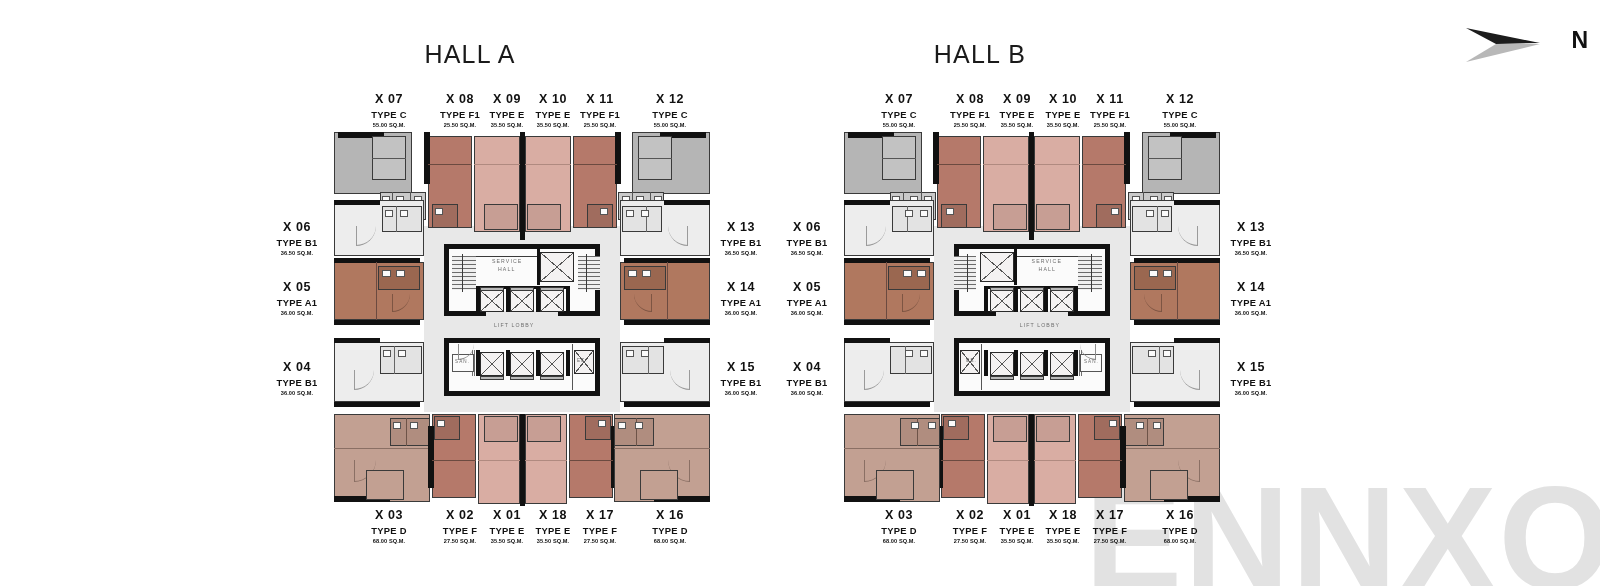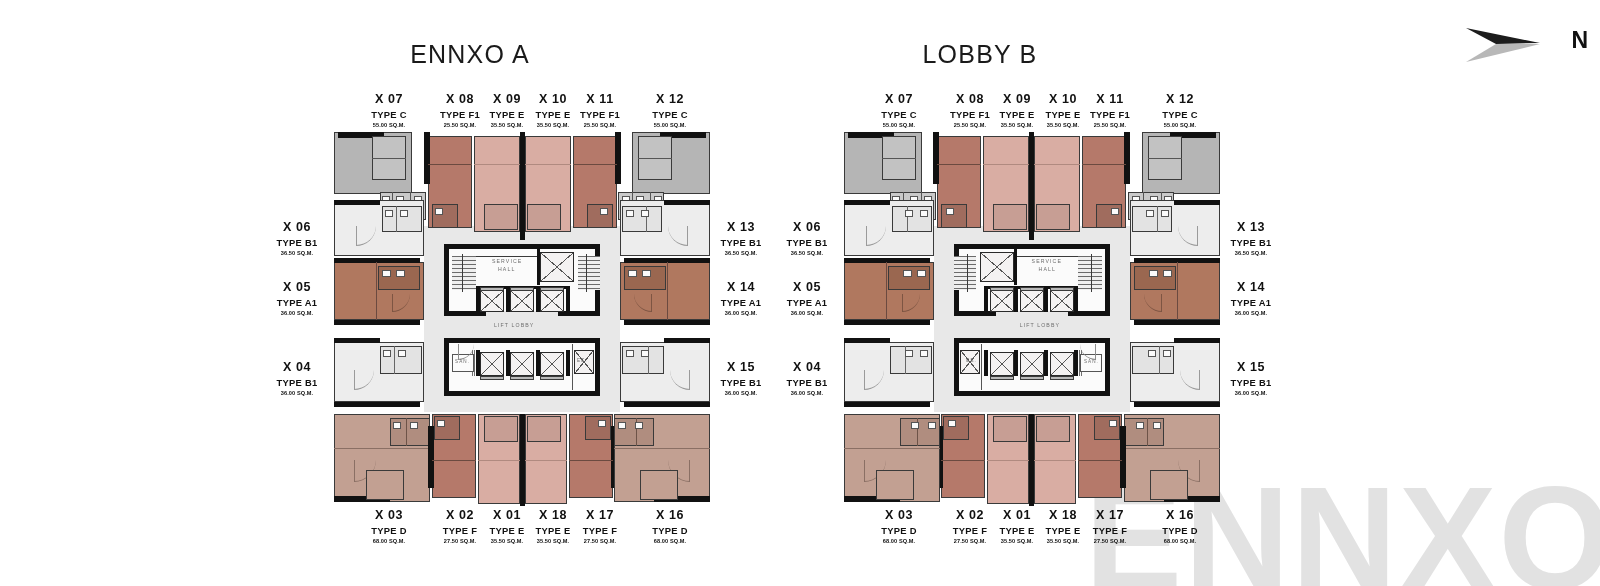--- a/index.html
+++ b/index.html
@@ -100,21 +100,21 @@
 
   <div class="north">
     <svg width="96" height="52" viewBox="0 0 96 52">
       <polygon points="4,10 78,25 34,26" fill="#1c1c1c"></polygon>
       <polygon points="4,44 78,26 34,26" fill="#b8b8b8"></polygon>
     </svg>
     <span class="nlabel">N</span>
   </div>
 
   <div class="tower" id="towerA">
-      <div class="tower-title">ENNXO A</div>
+      <div class="tower-title">HALL A</div>
       <div class="plan">
         <div class="core" style="left: 92px; top: 96px; width: 196px; height: 186px; background: rgb(232, 232, 232);"></div>
         <div class="u" style="left: 2px; top: 2px; width: 78px; height: 62px; background: rgb(181, 181, 181);"></div>
         <div class="wall" style="left: 6px; top: 2px; width: 46px; height: 6px; background: rgb(17, 17, 17);"></div>
         <div class="u" style="left: 40px; top: 6px; width: 34px; height: 44px; background: rgb(194, 194, 194);"></div>
         <div class="thin" style="left: 40px; top: 28px; width: 34px; height: 1px; background: rgb(85, 85, 85);"></div>
         <div class="u" style="left: 48px; top: 62px; width: 46px; height: 28px; background: rgb(201, 201, 201);"></div>
         <div class="thin" style="left: 60px; top: 62px; width: 1px; height: 28px; background: rgb(85, 85, 85);"></div>
         <div class="thin" style="left: 78px; top: 62px; width: 1px; height: 28px; background: rgb(85, 85, 85);"></div>
         <div class="fix" style="left: 50px; top: 66px; width: 8px; height: 7px;"></div>
@@ -384,21 +384,21 @@
         <div class="type">TYPE A1</div>
         <div class="area">36.00 SQ.M.</div>
       </div>
       <div class="lbl side" style="left: 540px; top: 360px; width: 62px;">
         <div class="code">X 15</div>
         <div class="type">TYPE B1</div>
         <div class="area">36.00 SQ.M.</div>
       </div>
     </div>
   <div class="tower" id="towerB">
-      <div class="tower-title">LOBBY B</div>
+      <div class="tower-title">HALL B</div>
       <div class="plan" style="transform: scaleX(-1);">
         <div class="core" style="left: 92px; top: 96px; width: 196px; height: 186px; background: rgb(232, 232, 232);"></div>
         <div class="u" style="left: 2px; top: 2px; width: 78px; height: 62px; background: rgb(181, 181, 181);"></div>
         <div class="wall" style="left: 6px; top: 2px; width: 46px; height: 6px; background: rgb(17, 17, 17);"></div>
         <div class="u" style="left: 40px; top: 6px; width: 34px; height: 44px; background: rgb(194, 194, 194);"></div>
         <div class="thin" style="left: 40px; top: 28px; width: 34px; height: 1px; background: rgb(85, 85, 85);"></div>
         <div class="u" style="left: 48px; top: 62px; width: 46px; height: 28px; background: rgb(201, 201, 201);"></div>
         <div class="thin" style="left: 60px; top: 62px; width: 1px; height: 28px; background: rgb(85, 85, 85);"></div>
         <div class="thin" style="left: 78px; top: 62px; width: 1px; height: 28px; background: rgb(85, 85, 85);"></div>
         <div class="fix" style="left: 50px; top: 66px; width: 8px; height: 7px;"></div>

